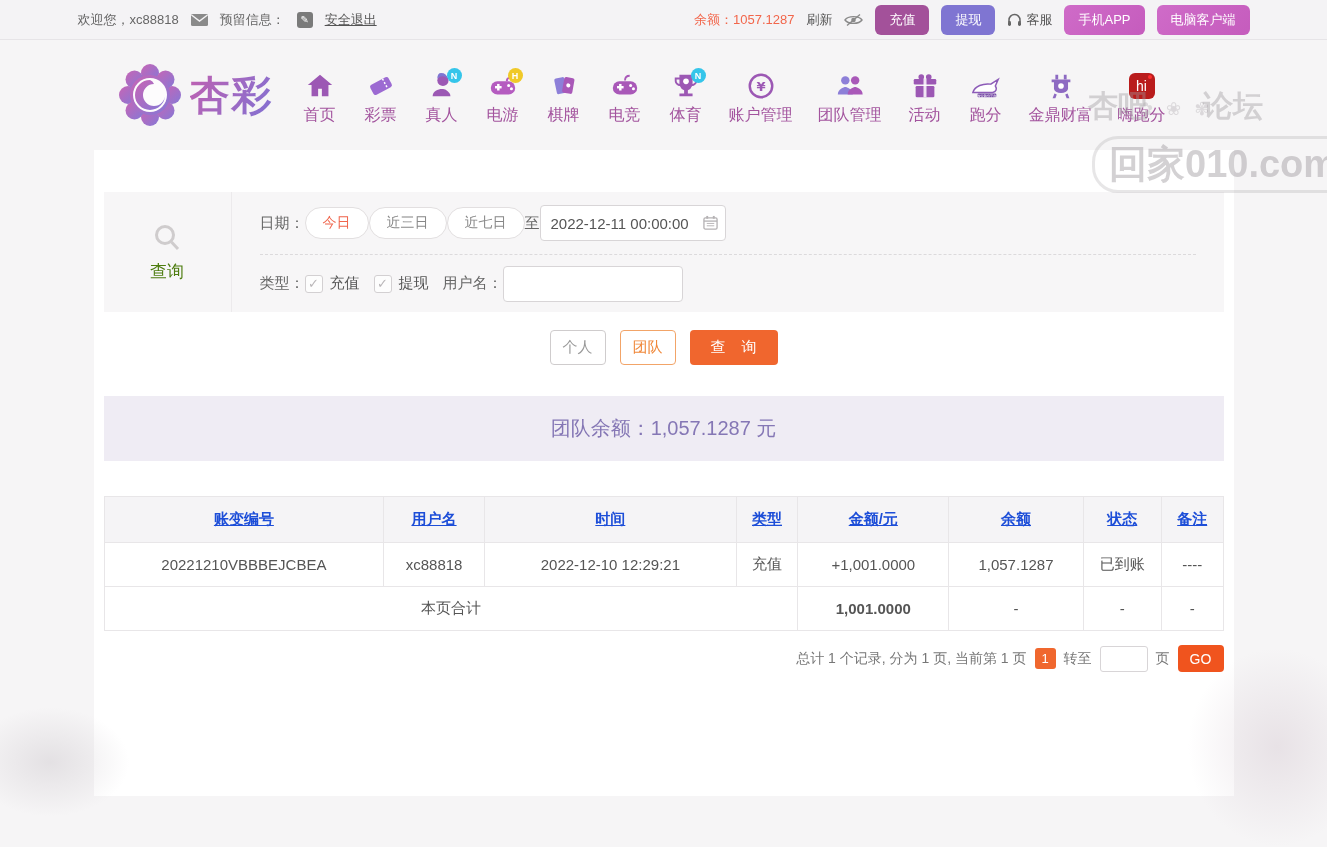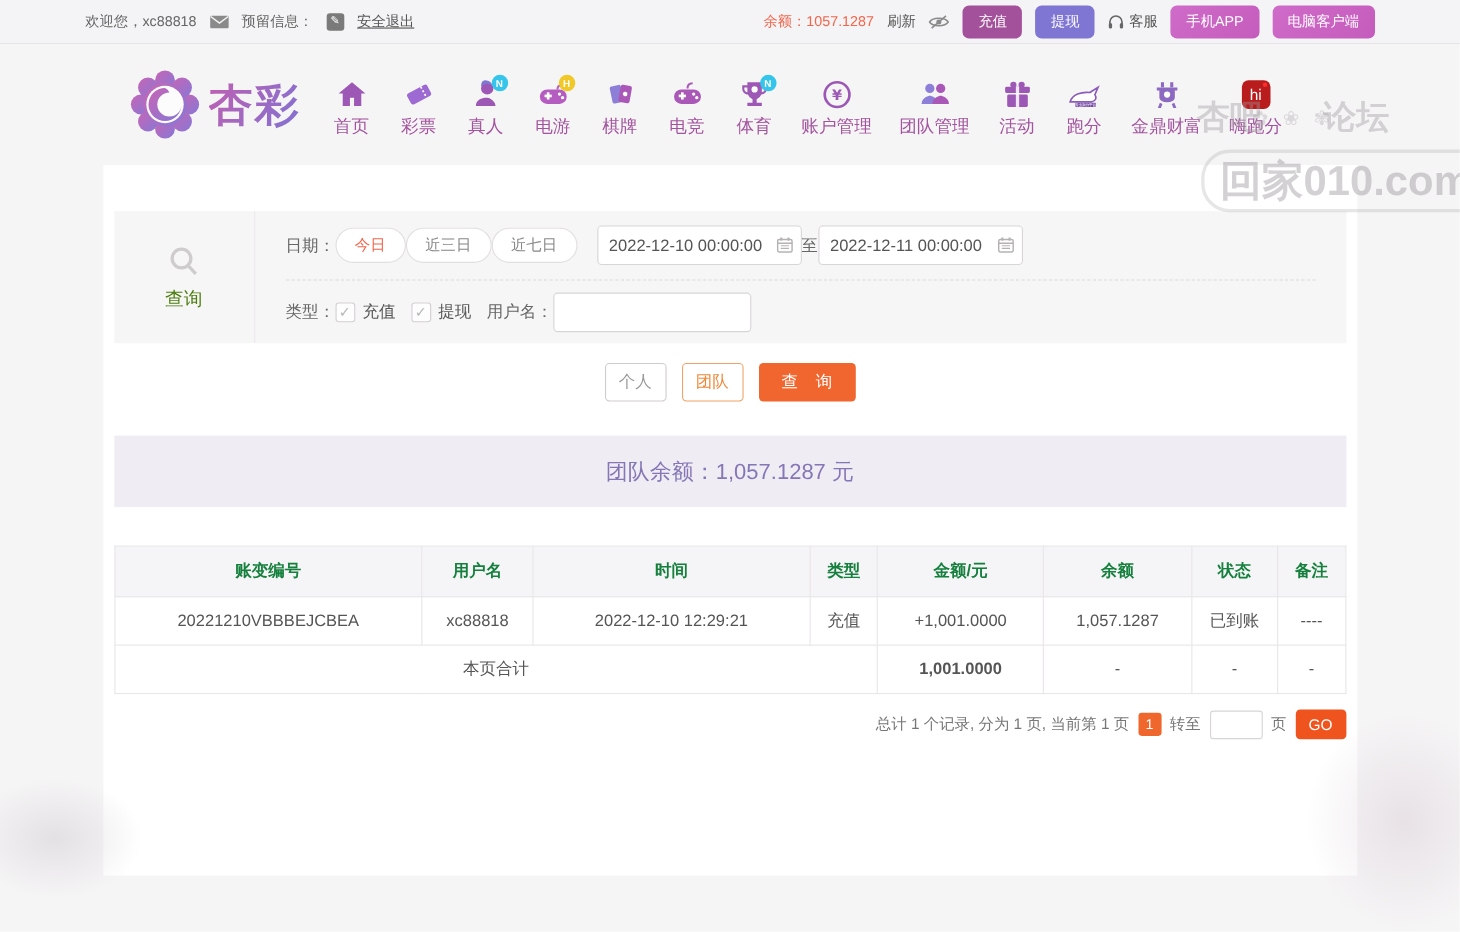--- a/index.html
+++ b/index.html
@@ -81,21 +81,21 @@
   .btn-personal { width:56px; background:#fff; border:1px solid #cfcccd; color:#999; }
   .btn-team { width:56px; background:#fff; border:1px solid #f2a468; color:#f0883a; }
   .btn-search { width:88px; background:#f0662e; border:none; color:#fff; letter-spacing:6px; padding-left:6px; }
 
   .summary { display:flex; height:65px; margin-top:31px; }
   .summary-left { flex:1; background:#f8f7f7; display:flex; align-items:center; justify-content:center; font-size:20px; color:#3a3a3a; }
   .summary-right { flex:1; background:#efecf4; display:flex; align-items:center; justify-content:center; font-size:20px; color:#8577b5; }
 
   table.grid { width:100%; border-collapse:collapse; margin-top:35px; }
   table.grid th, table.grid td { border:1px solid #e8e6e8; text-align:center; font-size:15px; }
-  table.grid th { background:#f5f4f6; color:#15803d; font-weight:bold; height:46px; }
+  table.grid th { background:#f5f4f6; color:#1d4ed8; font-weight:bold; height:46px;text-decoration:underline; }
   table.grid td { height:44px; color:#555; }
   td.green { color:#8aab3c; }
   td.status-ok { color:#3fa353; }
   td.sum-amount { font-weight:bold; color:#333; }
   td.dash { color:#888; }
 
   .pager { display:flex; justify-content:flex-end; align-items:center; gap:8px; margin-top:14px; font-size:14px; color:#777; }
   .page-cur { width:21px; height:21px; background:#f0672e; color:#fff; border-radius:3px; display:flex; align-items:center; justify-content:center; font-size:13px; cursor:pointer; }
   .goto-input { width:48px; height:26px; border:1px solid #d8d5d7; border-radius:3px; font:14px "Liberation Sans","DejaVu Sans",sans-serif; padding:0 5px; }
   .go-btn { background:#f0541e; color:#fff; border:none; border-radius:4px; height:27px; width:46px; font:14px "Liberation Sans","DejaVu Sans",sans-serif; cursor:pointer; }
@@ -343,33 +343,20 @@
             </svg>
         </span>
         <span class="side-label">查询</span>
       </div>
       <div class="filter-main">
         <div class="frow">
           <span class="flabel">日期：</span>
           <span class="pill sel">今日</span>
           <span class="pill">近三日</span>
           <span class="pill">近七日</span>
-          <span class="date-input" style="margin-left:18px;">
-            <input value="2022-12-10 00:00:00" style="">
-            <span class="cal">
-              <svg width="15" height="15" viewBox="0 0 16 16" fill="#b5b2b4">
-                  <rect x="1" y="3" width="14" height="12" rx="1.5" fill="none" stroke="#b5b2b4" stroke-width="1.4"></rect>
-                  <line x1="1" y1="6.5" x2="15" y2="6.5" stroke="#b5b2b4" stroke-width="1.4"></line>
-                  <rect x="3.5" y="1" width="2" height="3"></rect>
-                  <rect x="10.5" y="1" width="2" height="3"></rect>
-                  <line x1="4" y1="9" x2="12" y2="9" stroke="#b5b2b4"></line>
-                  <line x1="4" y1="11.5" x2="12" y2="11.5" stroke="#b5b2b4"></line>
-                </svg>
-            </span>
-          </span>
           <span class="flabel">至</span>
           <span class="date-input">
             <input value="2022-12-11 00:00:00" style="">
             <span class="cal">
               <svg width="15" height="15" viewBox="0 0 16 16" fill="#b5b2b4">
                   <rect x="1" y="3" width="14" height="12" rx="1.5" fill="none" stroke="#b5b2b4" stroke-width="1.4"></rect>
                   <line x1="1" y1="6.5" x2="15" y2="6.5" stroke="#b5b2b4" stroke-width="1.4"></line>
                   <rect x="3.5" y="1" width="2" height="3"></rect>
                   <rect x="10.5" y="1" width="2" height="3"></rect>
                   <line x1="4" y1="9" x2="12" y2="9" stroke="#b5b2b4"></line>

